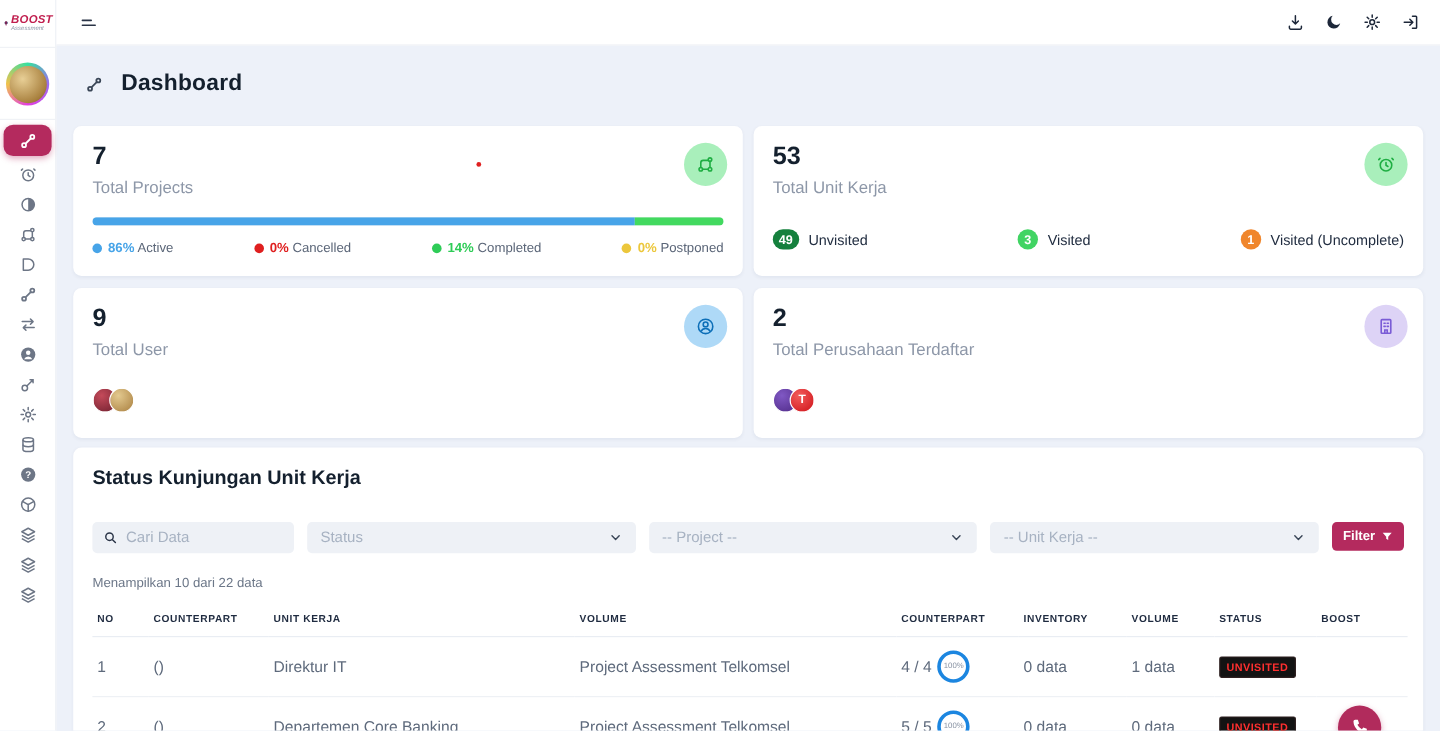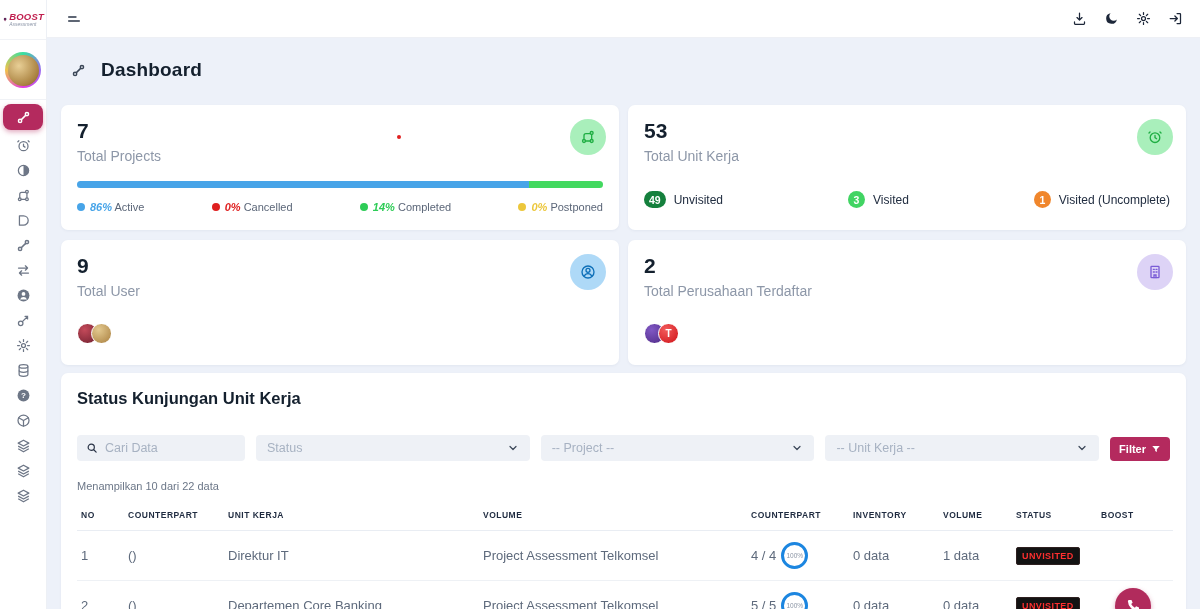--- a/index.html
+++ b/index.html
@@ -42,35 +42,35 @@
   .stat-label { font-size:14px; color:#8d97a8; margin-top:5px; }
   .icirc { position:absolute; top:14px; right:13px; width:36px; height:36px; border-radius:50%; display:flex; align-items:center; justify-content:center; }
   .icirc .ic { width:16px; height:16px; }
   .red-dot { position:absolute; left:336px; top:30px; width:4px; height:4px; border-radius:50%; background:#e02020; }
 
   .progress { margin-top:17px; height:7px; border-radius:4px; overflow:hidden; display:flex; background:#eef1f6; }
   .seg { height:100%; }
   .legend { display:flex; justify-content:space-between; margin-top:13px; font-size:11px; color:#5b6678; }
   .lg-item { display:flex; align-items:center; gap:5px; }
   .lg-item .dot { width:8px; height:8px; border-radius:50%; display:inline-block; }
-  .lg-item b { font-weight:700;font-style:italic; }
+  .lg-item b { font-weight:700; }
 
   .badges { display:flex; justify-content:space-between; margin-top:27px; font-size:12px; color:#212d40; align-items:center; }
   .bd-item { display:flex; align-items:center; gap:8px; }
   .bd-count { min-width:17px; height:17px; border-radius:9px; color:#fff; font-size:10.5px; font-weight:700; display:inline-flex; align-items:center; justify-content:center; }
   .bd-count.pill { padding:0 5px; }
 
   .avatars { display:flex; margin-top:24px; }
   .avatar { width:21px; height:21px; border-radius:50%; border:1.5px solid #fff; display:inline-flex; align-items:center; justify-content:center; color:#fff; font-size:10px; font-weight:800; }
   .avatar + .avatar { margin-left:-7px; }
 
   
   .section { background:#fff; border-radius:7px; padding:16px; margin-top:8px; box-shadow:0 1px 3px rgba(25,40,70,.05); }
   .section-title { font-size:16.5px; font-weight:700; color:#14202e; }
-  .filters { display:flex; gap:11px; margin-top:27px; align-items:flex-end; }
+  .filters { display:flex; gap:11px; margin-top:27px; align-items:flex-start; }
   .fsearch { width:168px; height:26px; background:#eef1f6; border-radius:4px; display:flex; align-items:center; padding:0 9px; gap:7px; flex-shrink:0; }
   .fsearch .ic { width:12px; height:12px; color:#2a3447; flex-shrink:0; }
   .fsearch input { border:0; background:transparent; outline:none; font-size:12.5px; color:#3a4657; width:100%; font-family:inherit; }
   .fsearch input::placeholder { color:#a7b2c2; }
   .fsel { flex:1; height:26px; background:#eef1f6; border-radius:4px; display:flex; align-items:center; padding:0 11px; font-size:12.5px; color:#a7b2c2; cursor:pointer; }
   .fsel .ic { width:12px; height:12px; margin-left:auto; color:#3a4657; }
   .fbtn { height:24px; background:#b42a5e; color:#fff; border:0; border-radius:4px; font-size:11px; font-weight:700; padding:0 9px; display:flex; align-items:center; gap:5px; cursor:pointer; flex-shrink:0; font-family:inherit; }
   .fbtn .ic { width:10px; height:10px; }
   .summary { font-size:11px; color:#6c7788; margin-top:19px; }
 

